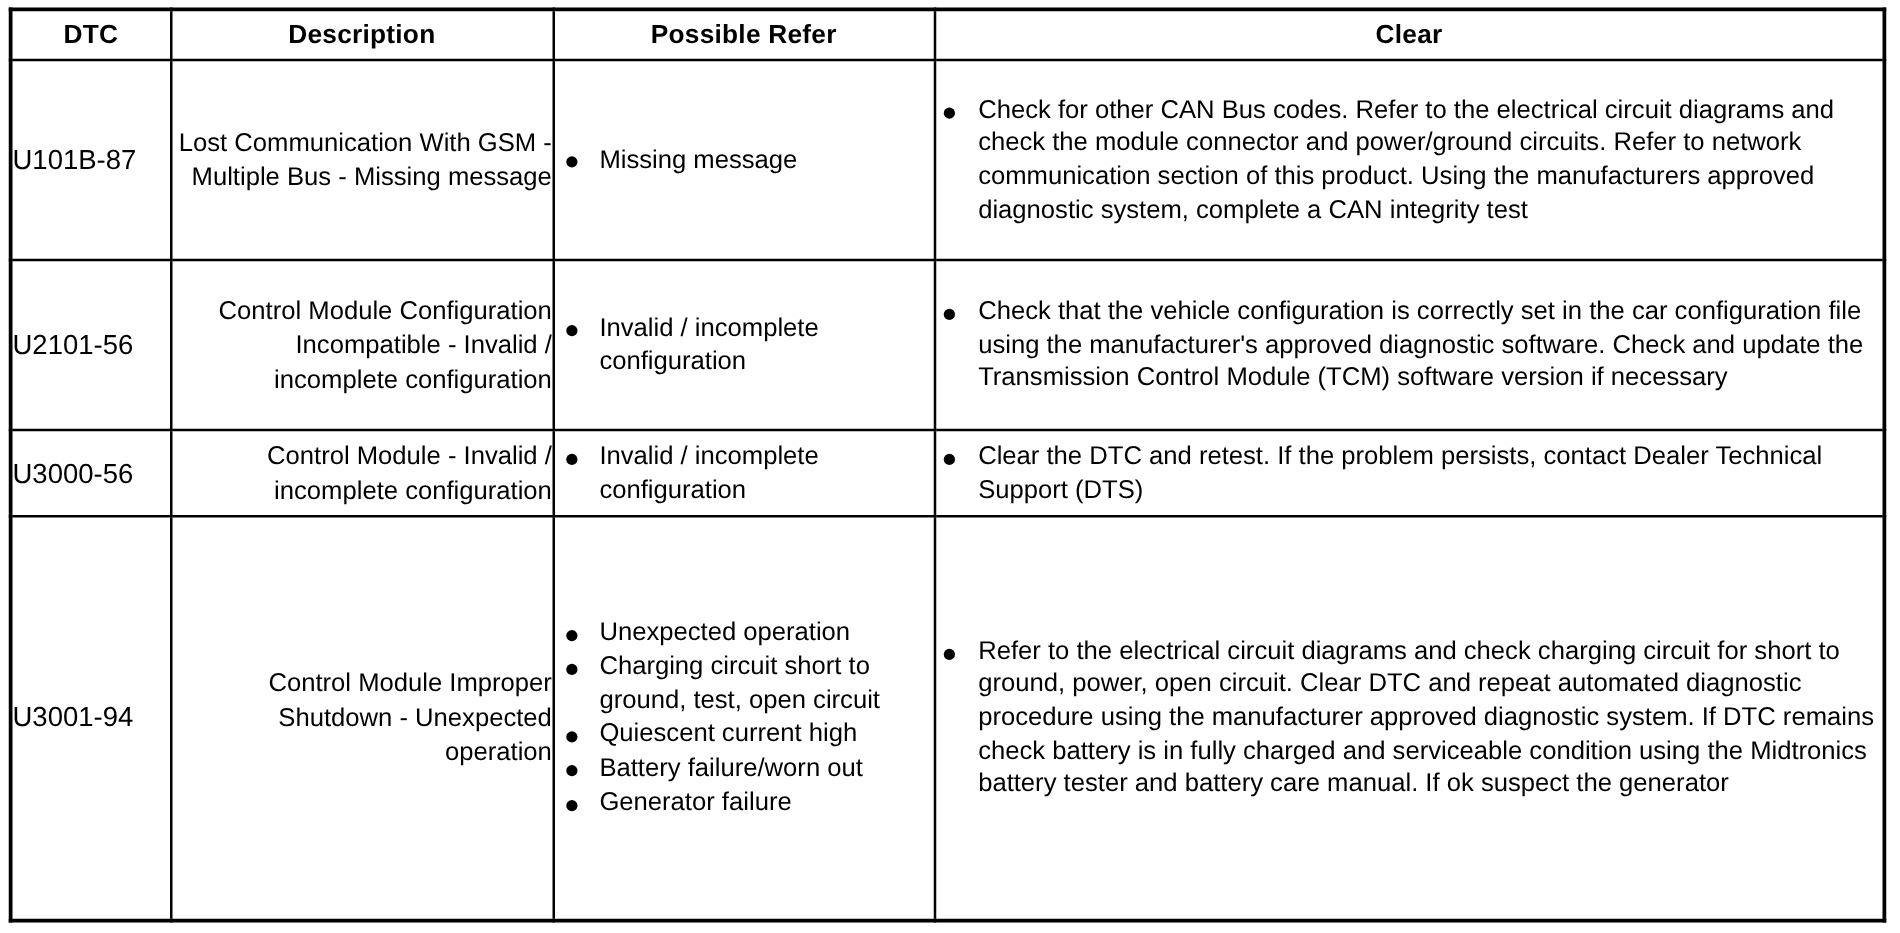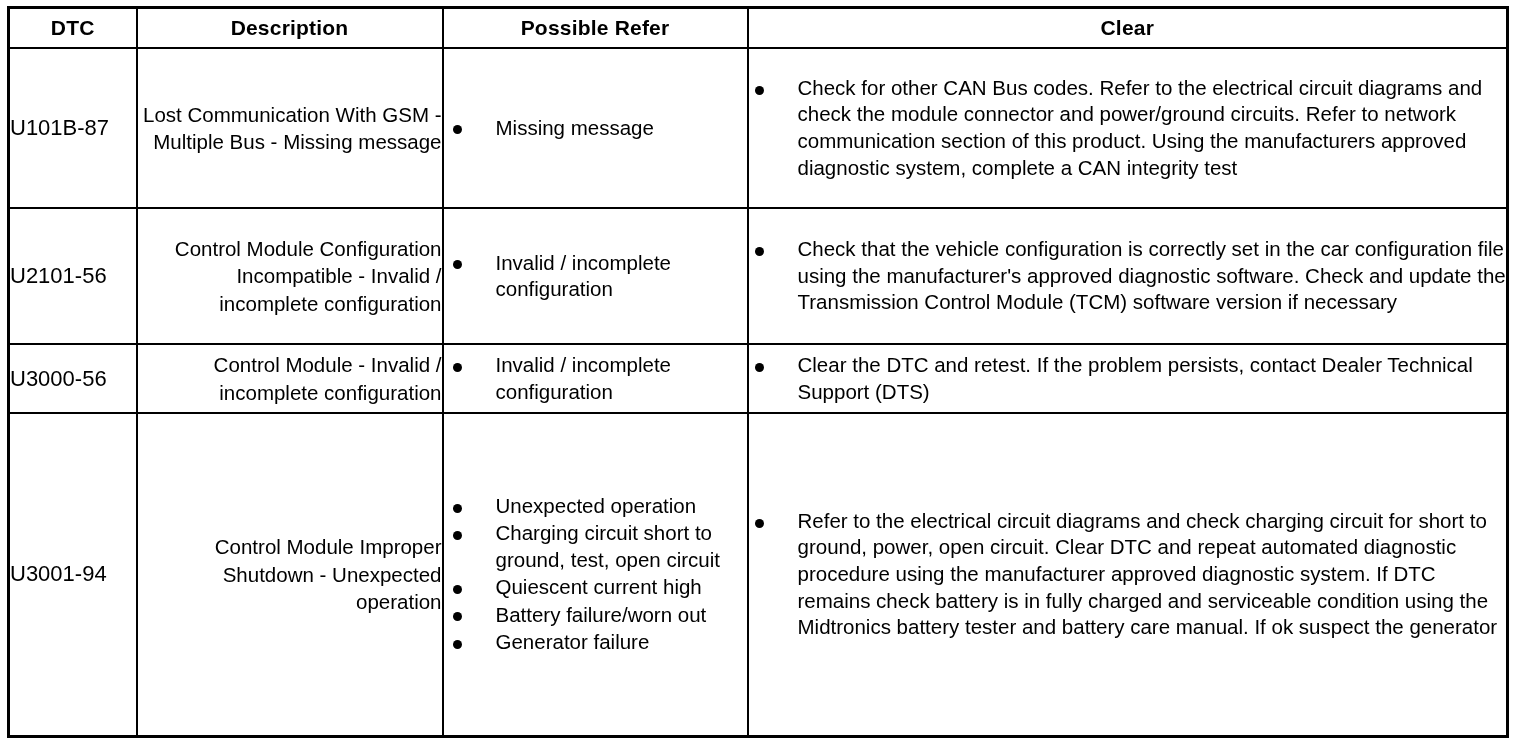--- a/index.html
+++ b/index.html
@@ -70,39 +70,39 @@
     font-size: 20.5px;
   }
 
   ul.bullets {
     list-style: none;
     margin: 0;
     padding: 0;
   }
   ul.bullets > li {
     position: relative;
-    padding-left: 52px;
+    padding-left: 36px;
     line-height: 1.29;
     margin: 0;
   }
   ul.bullets > li + li {
     margin-top: 1px;
   }
   ul.bullets > li::before {
     content: "";
     position: absolute;
     left: 9px;
     top: 0.52em;
     width: 9px;
     height: 9px;
     background: #000;
     border-radius: 50%;
   }
   ul.bullets.action-list > li {
-    padding-left: 49px;
+    padding-left: 34px;
     line-height: 1.30;
   }
   ul.bullets.action-list > li::before {
     left: 6px;
     top: 0.53em;
   }
 
   
   tr.row-0 { height: 160px; }
   tr.row-1 { height: 136px; }

